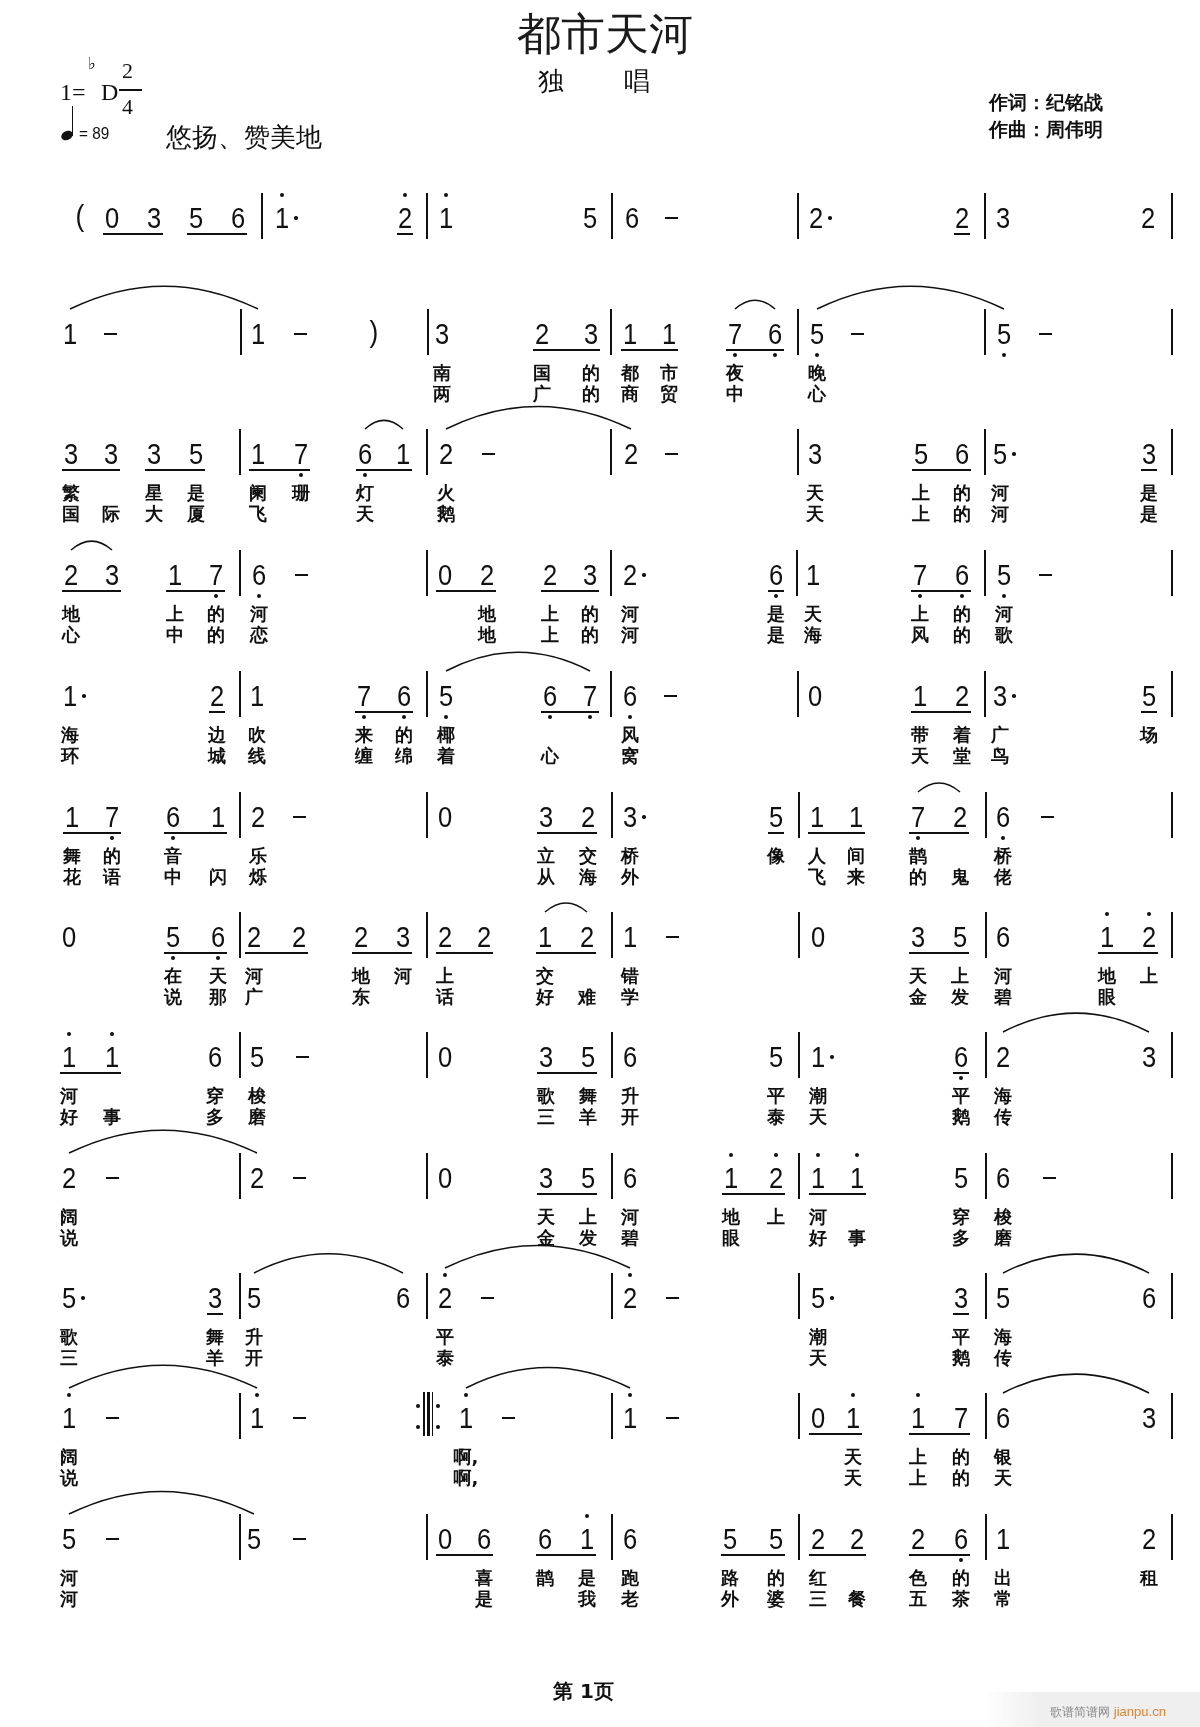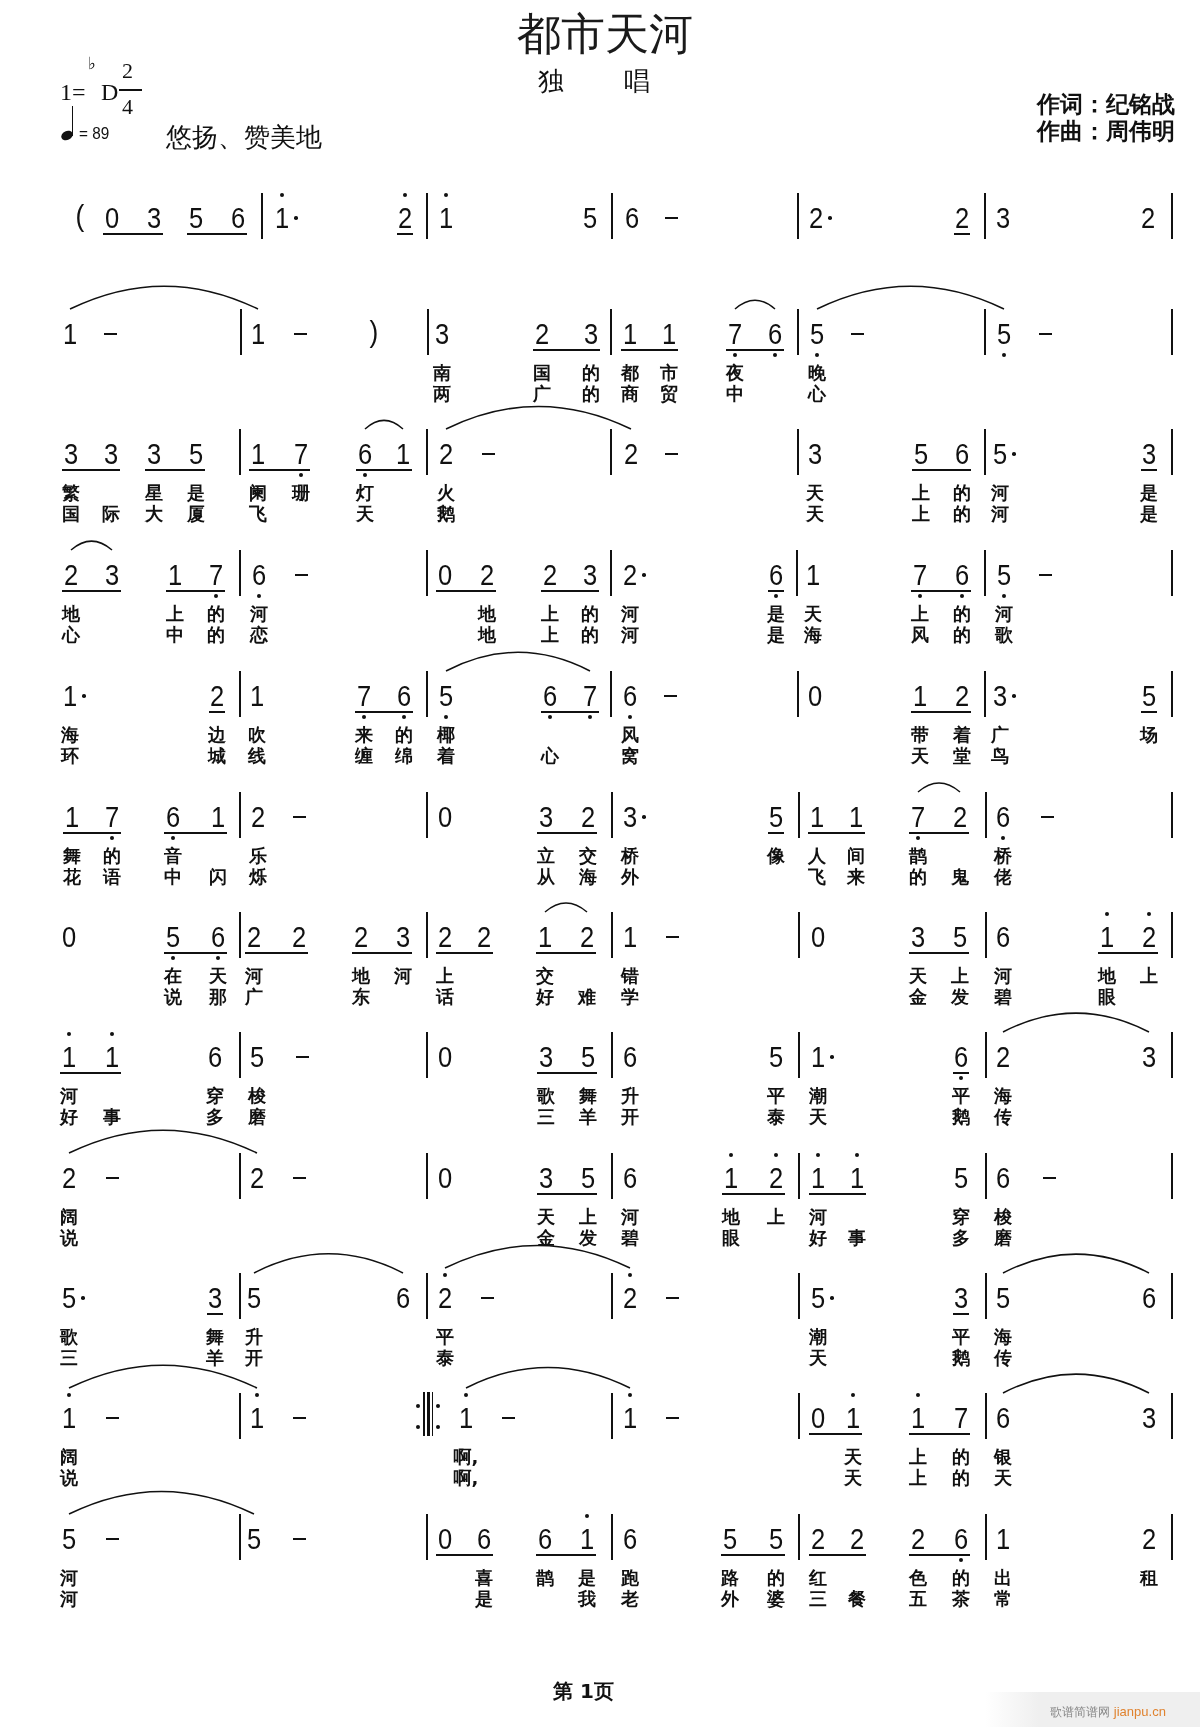--- a/index.html
+++ b/index.html
@@ -12,21 +12,21 @@
 .flat{left:88px;top:55px;font-size:17px;font-family:"DejaVu Sans",sans-serif}
 .keynote{left:101px;top:80px;font-size:24px;font-family:"Liberation Serif",serif}
 .ts{left:122px;font-size:22px;font-family:"Liberation Serif",serif}
 .ts-top{top:60px}
 .ts-bot{top:96px}
 .ts-line{left:119px;top:89px;width:23px;height:1.6px;background:#111}
 .notehead{left:61px;top:131px;width:12px;height:9px;border-radius:50%;background:#111;transform:rotate(-25deg)}
 .notestem{left:71.5px;top:106px;width:1.7px;height:30px;background:#111}
 .tempo{left:79px;top:125px;font-size:17px;transform:scaleX(.9);transform-origin:left}
 .expr{left:166px;top:124px;font-size:26px;font-family:"DejaVu Sans",sans-serif}
-.credit{left:1037px;font-size:23px;font-weight:bold;font-family:"DejaVu Sans",sans-serif}
+.credit{left:989px;font-size:19px;font-weight:bold;font-family:"DejaVu Sans",sans-serif}
 .cr1{top:93px}
 .cr2{top:120px}
 #score{position:absolute;left:0;top:0;width:1200px;height:1727px}
 .row{position:absolute;left:0;width:1200px;height:0}
 .note{position:absolute;top:-14px;font-size:29px;line-height:1;transform:translateX(-50%) scaleX(.88);color:#111}
 .paren{font-size:30px;top:-17px}
 .bar{position:absolute;top:-25px;width:1.6px;height:46px;background:#111;margin-left:-.8px}
 .dash{position:absolute;top:-1px;width:13px;height:2.4px;background:#111;margin-left:-6.5px}
 .dot{position:absolute;width:4px;height:4px;border-radius:50%;background:#111;margin-left:-2px}
 .odot-hi{top:-25px}

